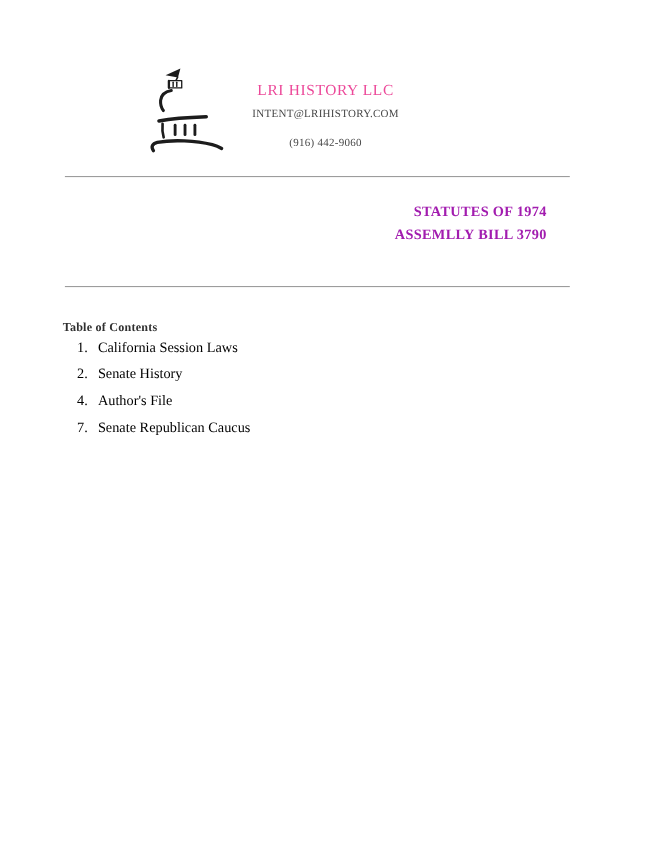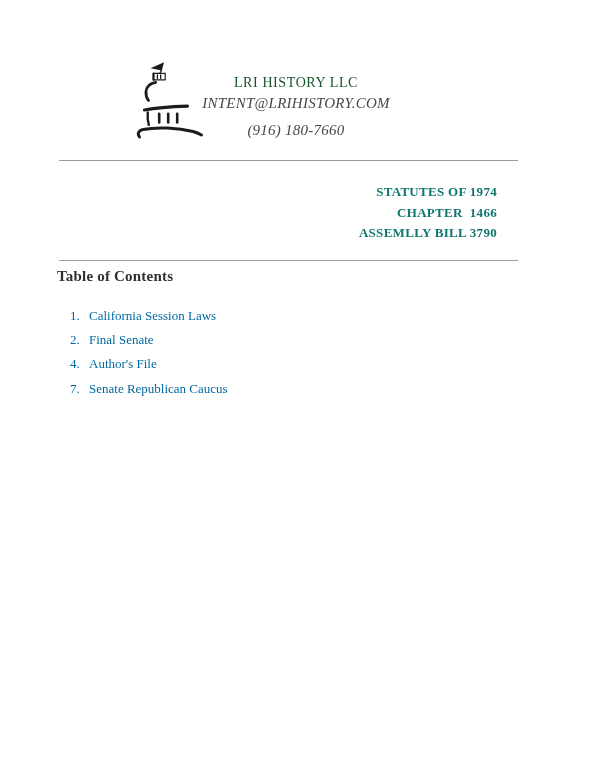--- a/index.html
+++ b/index.html
@@ -31,28 +31,27 @@
     width: 240px;
     text-align: center;
     white-space: nowrap;
     color: #3d3d3d;
   }
   .lh-company {
     top: 74px;
     font-size: 14px;
     line-height: 17px;
     letter-spacing: 0.6px;
-    color: #14532d;
+    color: #ec4899;
   }
   .lh-small {
-    font-size: 15px;
+    font-size: 10px;
     line-height: 13px;
     letter-spacing: 0.25px;
     color: #474747;
-    font-style: italic;
   }
   .lh-email { top: 97px; }
   .lh-site  { top: 111px; }
   .lh-phone { top: 124px; }
 
   
   .rule {
     position: absolute;
     left: 59px;
     width: 459px;
@@ -68,45 +67,45 @@
     left: 277px;
     top: 182px;
     width: 220px;
     text-align: right;
   }
   .ref-line {
     font-size: 13px;
     font-weight: bold;
     line-height: 20.7px;
     letter-spacing: 0.3px;
-    color: #0f766e;
+    color: #a21caf;
     white-space: pre-wrap;
   }
 
   
   .toc-heading {
     position: absolute;
     left: 57px;
-    top: 268px;
-    font-size: 15px;
+    top: 292px;
+    font-size: 11px;
     font-weight: bold;
     letter-spacing: 0.2px;
     color: #303030;
   }
   .toc-list {
     position: absolute;
     left: 70px;
     top: 304px;
     width: 460px;
   }
   .toc-row {
     height: 24.2px;
     line-height: 24.2px;
     font-size: 13px;
-    color: #0369a1;
+    color: #000000;
     white-space: nowrap;
   }
   .toc-num {
     display: inline-block;
     width: 19px;
   }
 </style>
 </head>
 <body>
 
@@ -130,39 +129,38 @@
 
     <path d="M26.2,54.8 L26.2,63.4" stroke-width="2.6"></path>
     <path d="M35.2,54.8 L35.2,63.4" stroke-width="2.6"></path>
     <path d="M44.2,54.8 L44.2,63.4" stroke-width="2.6"></path>
 
     <path d="M6.5,78 C4,74.5 5.5,71.5 10,70.5 C24,67.8 45,68.8 60,72.5 C63.5,73.4 66.5,74.8 68.5,76" stroke-width="3"></path>
   </svg>
 
   <div class="lh-line lh-company">LRI HISTORY LLC</div>
   <div class="lh-line lh-small lh-email">INTENT@LRIHISTORY.COM</div>
-  <div class="lh-line lh-small lh-phone">(916) 180-7660</div>
+  <div class="lh-line lh-small lh-phone">(916) 442-9060</div>
 
   <div class="rule rule-top"></div>
   <div class="rule rule-bottom"></div>
 
   <div class="reference">
     <div class="ref-line">STATUTES OF 1974</div>
-    <div class="ref-line">CHAPTER  1466</div>
     <div class="ref-line">ASSEMLLY BILL 3790</div>
   </div>
 
   <div class="toc-heading">Table of Contents</div>
 
   <div class="toc-list">
     <div class="toc-row">
       <span class="toc-num">1.</span><span>California Session Laws</span>
     </div>
     <div class="toc-row">
-      <span class="toc-num">2.</span><span>Final Senate</span>
+      <span class="toc-num">2.</span><span>Senate History</span>
     </div>
     <div class="toc-row">
       <span class="toc-num">4.</span><span>Author's File</span>
     </div>
     <div class="toc-row">
       <span class="toc-num">7.</span><span>Senate Republican Caucus</span>
     </div>
   </div>
 
 </div>

